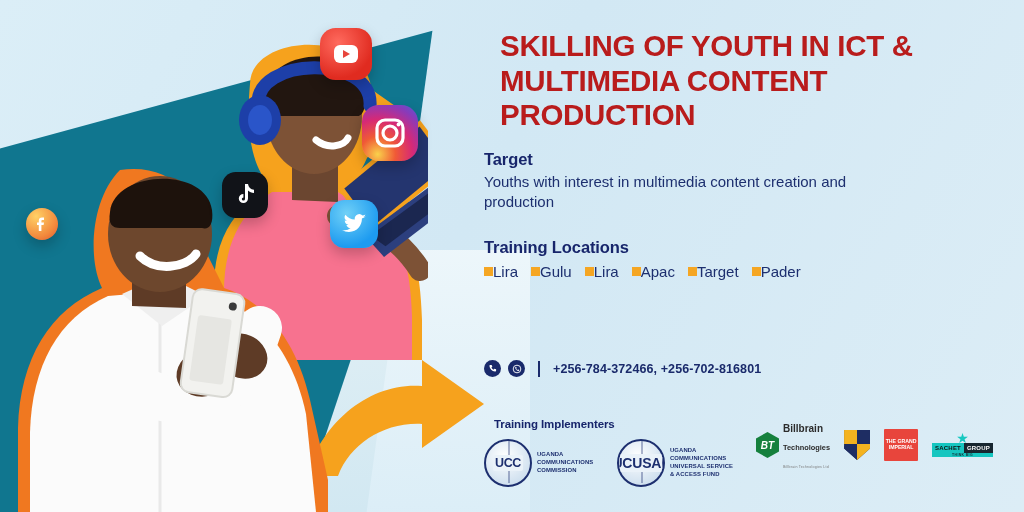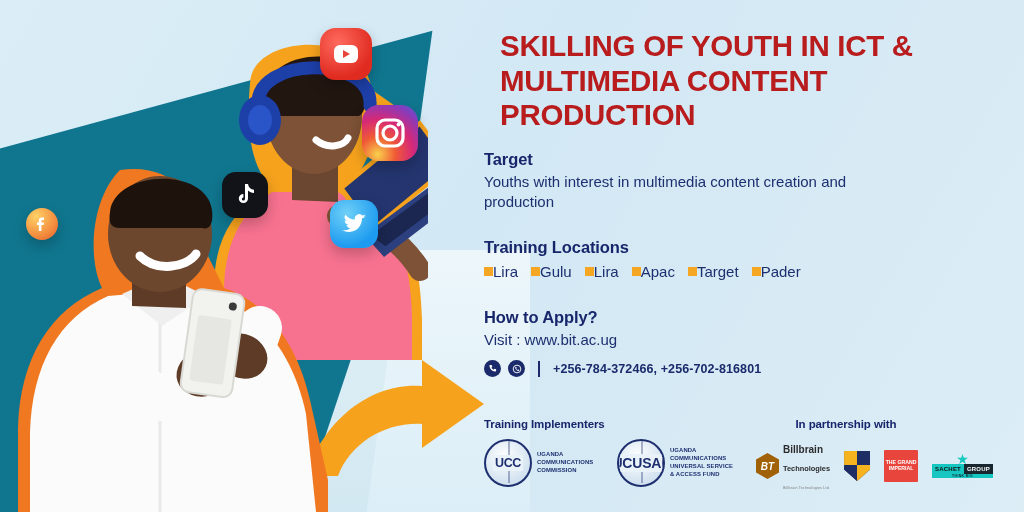--- a/index.html
+++ b/index.html
@@ -209,21 +209,21 @@
     width: 540px;
     height: 94px;
   }
   .foot-col { position: absolute; }
   .foot-implementers { left: 0; top: 0; }
   .foot-partners { left: 272px; top: 0; }
   .foot-label {
     color: #17256b;
     font-size: 11.5px;
     font-weight: 800;
-    margin: 0 0 9px 0;
+    margin: 0 0 9px 10px;
     letter-spacing: -0.1px;
   }
   .foot-label.centered { text-align: center; width: 180px; }
   .logo-row { display: flex; align-items: center; gap: 14px; }
 
   .logo-block { display: flex; align-items: center; gap: 5px; }
   .seal {
     width: 44px; height: 44px;
     border-radius: 50%;
     border: 2.5px solid #1d2f6f;
@@ -259,21 +259,21 @@
     color: #1d2f6f;
     text-transform: uppercase;
     max-width: 66px;
     letter-spacing: .1px;
   }
 
   
   .p-logo { display: flex; align-items: center; gap: 4px; }
   .hexmark {
     width: 23px; height: 26px;
-    background: #a16207;
+    background: #15803d;
     clip-path: polygon(50% 0%, 100% 25%, 100% 75%, 50% 100%, 0% 75%, 0% 25%);
     display: flex; align-items: center; justify-content: center;
     flex: none;
   }
   .hexmark span {
     color: #ffffff; font-size: 10px; font-weight: 800; font-style: italic;
   }
   .p-name {
     font-size: 10px; font-weight: 800; color: #2b2b2b; line-height: 1.05;
   }
@@ -456,24 +456,20 @@
           <i class="loc-bullet"></i>
           <span>Target</span>
         </span>
         <span class="loc-item">
           <i class="loc-bullet"></i>
           <span>Pader</span>
         </span>
       </div>
     </div>
 
-    <div class="section sec-apply">
-      <p class="sec-title">How to Apply?</p>
-      <p class="sec-body">Visit : www.bit.ac.ug</p>
-    </div>
 
     <div class="phone-row">
       <span class="circ-icon">
         <svg width="9" height="9" viewBox="0 0 12 12">
           <path d="M3.2,1.2 L4.9,1.2 L5.8,3.6 L4.5,4.6 C5.1,6 6,6.9 7.4,7.5 L8.4,6.2 L10.8,7.1 L10.8,8.8 C10.8,9.6 10.1,10.2 9.3,10.1 C5.2,9.6 2.4,6.8 1.9,2.7 C1.8,1.9 2.4,1.2 3.2,1.2 Z" fill="#ffffff"></path>
         </svg>
       </span>
       <span class="circ-icon">
         <svg width="10" height="10" viewBox="0 0 12 12">
           <circle cx="6" cy="6" r="4.6" fill="none" stroke="#ffffff" stroke-width="1.1"></circle>
@@ -501,21 +497,20 @@
             <span class="seal">
               <span class="seal-text small">UCUSAF</span>
             </span>
             <span class="logo-caption">UGANDA COMMUNICATIONS UNIVERSAL SERVICE &amp; ACCESS FUND</span>
           </div>
 
         </div>
       </div>
 
       <div class="foot-col foot-partners">
-        <p class="foot-label centered">In partnership with</p>
         <div class="logo-row">
 
           <div class="p-logo">
             <span class="hexmark">
               <span>BT</span>
             </span>
             <span>
               <span class="p-name">Billbrain</span><br>
               <span class="p-sub">Technologies</span><br>
               <span class="p-tiny">Billbrain Technologies Ltd</span>

